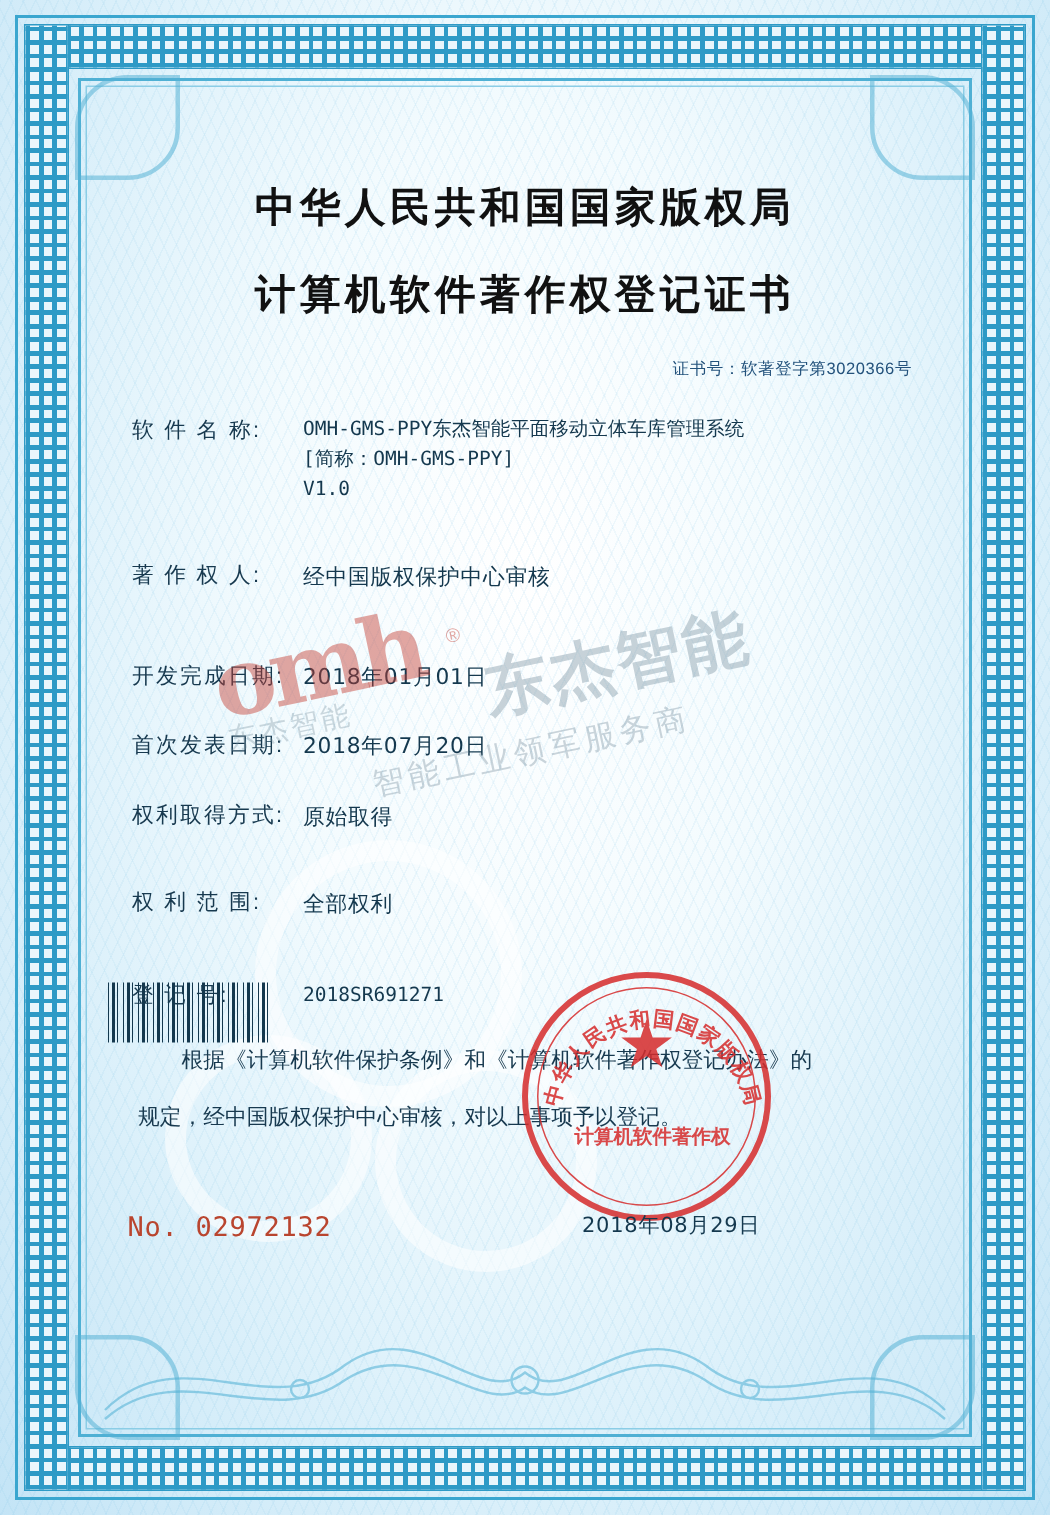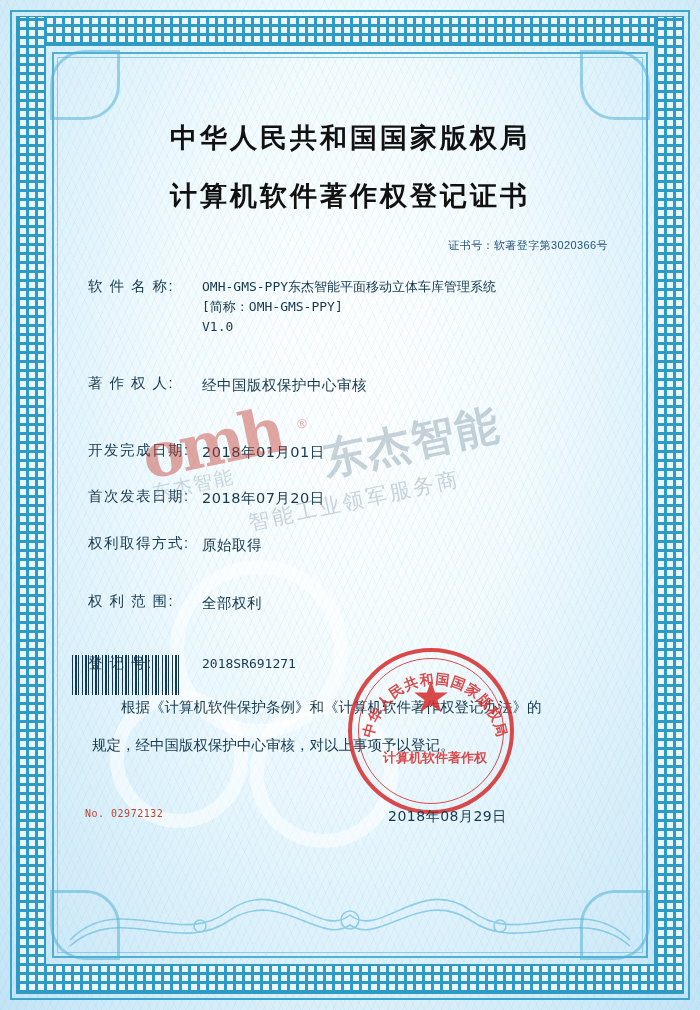--- a/index.html
+++ b/index.html
@@ -266,21 +266,21 @@
     top: 808px;
     font-size: 14px;
     color: #14384e;
     letter-spacing: .5px;
     font-family: "DejaVu Sans", "Liberation Sans", sans-serif;
   }
   #doc-no {
     position: absolute;
     left: 75px;
     top: 808px;
-    font-size: 10px;
+    font-size: 18px;
     color: #b9452f;
     font-family: "DejaVu Sans Mono", "Liberation Mono", monospace;
     letter-spacing: .5px;
     padding-left: 10px;
   }
 
   
   #watermark {
     position: absolute;
     left: 140px;

